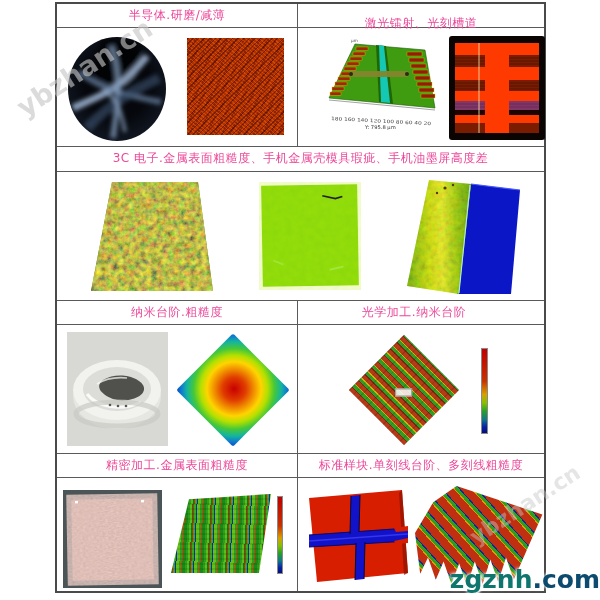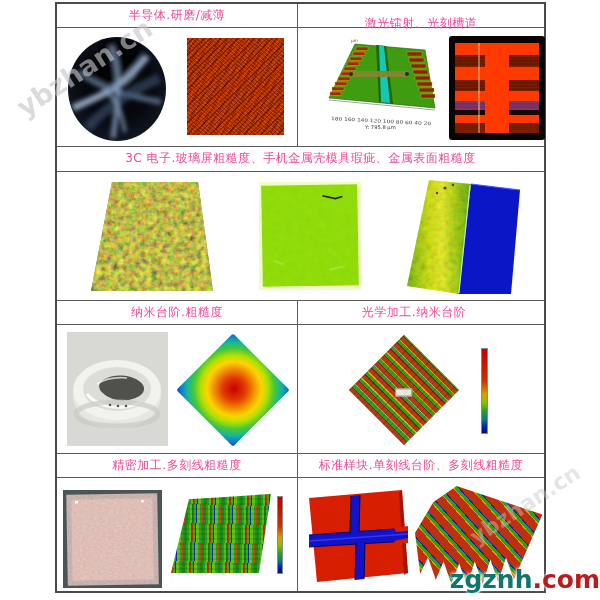--- a/index.html
+++ b/index.html
@@ -47,21 +47,21 @@
       34% 76%, 28% 96%, 22% 74%, 16% 92%, 10% 70%, 4% 86%, 0% 46%, 14% 16%);
     background-image:
       repeating-linear-gradient(48deg, #c03010 0 4px, #d8a000 4px 5px, #2f9e20 5px 8px, #0a28a0 8px 9px, #c03010 9px 13px);}
   
   .wm{position:absolute;font-weight:bold;color:#c6c6c6;pointer-events:none;z-index:6;text-align:center;}
   .wm-tl{left:-8px;top:52px;width:185px;font-size:27px;opacity:.62;transform:rotate(-33deg);}
   .wm-br{left:430px;top:492px;width:190px;font-size:22px;opacity:.45;transform:rotate(-33deg);}
   .site{position:absolute;right:0;bottom:6px;z-index:9;font-weight:bold;font-size:25px;letter-spacing:0;
     text-shadow:0 0 3px #fff,0 0 5px #fff,1px 1px 2px #fff;}
   .site .nm{color:#0f766e;}
-  .site .tld{color:#b91c1c;}
+  .site .tld{color:#0c4a6e;}
   svg text{font-family:"DejaVu Sans","Liberation Sans",sans-serif;}
 </style>
 </head>
 <body>
 
 <svg width="0" height="0" style="position:absolute" aria-hidden="true">
   <defs>
     <filter id="mottleGO" x="-5%" y="-5%" width="110%" height="110%">
       <feTurbulence type="fractalNoise" baseFrequency="0.18 0.18" numOctaves="3" seed="11" result="n"></feTurbulence>
       <feColorMatrix in="n" type="matrix" values="1.2 0.3 0 0 -0.2  0.2 1.0 0 0 -0.1  0 0 0.15 0 0  0 0 0 0 1"></feColorMatrix>
@@ -92,24 +92,24 @@
     <div class="hl" style="top:167px"></div>
     <div class="hl" style="top:296px"></div>
     <div class="hl" style="top:320px"></div>
     <div class="hl" style="top:449px"></div>
     <div class="hl" style="top:473px"></div>
     <div class="vl" style="left:240px;top:0;height:142px"></div>
     <div class="vl" style="left:240px;top:296px;height:291px"></div>
 
     <div class="hdr" style="left:0;top:0;width:240px;height:23px">半导体.研磨/减薄</div>
     <div class="hdr" style="left:241px;top:8px;width:246px;height:23px">激光镭射、光刻槽道</div>
-    <div class="hdr" style="left:0;top:142px;width:487px;height:25px">3C 电子.玻璃屏粗糙度、手机金属壳模具瑕疵、金属表面粗糙度</div>
+    <div class="hdr" style="left:0;top:142px;width:487px;height:25px">3C 电子.金属表面粗糙度、手机金属壳模具瑕疵、手机油墨屏高度差</div>
     <div class="hdr" style="left:0;top:296px;width:240px;height:24px">纳米台阶.粗糙度</div>
     <div class="hdr" style="left:234px;top:296px;width:246px;height:24px">光学加工.纳米台阶</div>
-    <div class="hdr" style="left:0;top:449px;width:240px;height:24px">精密加工.多刻线粗糙度</div>
+    <div class="hdr" style="left:0;top:449px;width:240px;height:24px">精密加工.金属表面粗糙度</div>
     <div class="hdr" style="left:241px;top:449px;width:246px;height:24px">标准样块.单刻线台阶、多刻线粗糙度</div>
 
     <svg class="img" style="left:10px;top:32px" width="100" height="106" viewBox="0 0 100 106">
       <defs>
         <radialGradient id="wafG" cx="50%" cy="45%" r="60%">
           <stop offset="55%" stop-color="#05070c"></stop>
             <stop offset="100%" stop-color="#131a26"></stop>
         </radialGradient>
         <clipPath id="wclip">
             <ellipse cx="50" cy="53" rx="49" ry="52"></ellipse>

